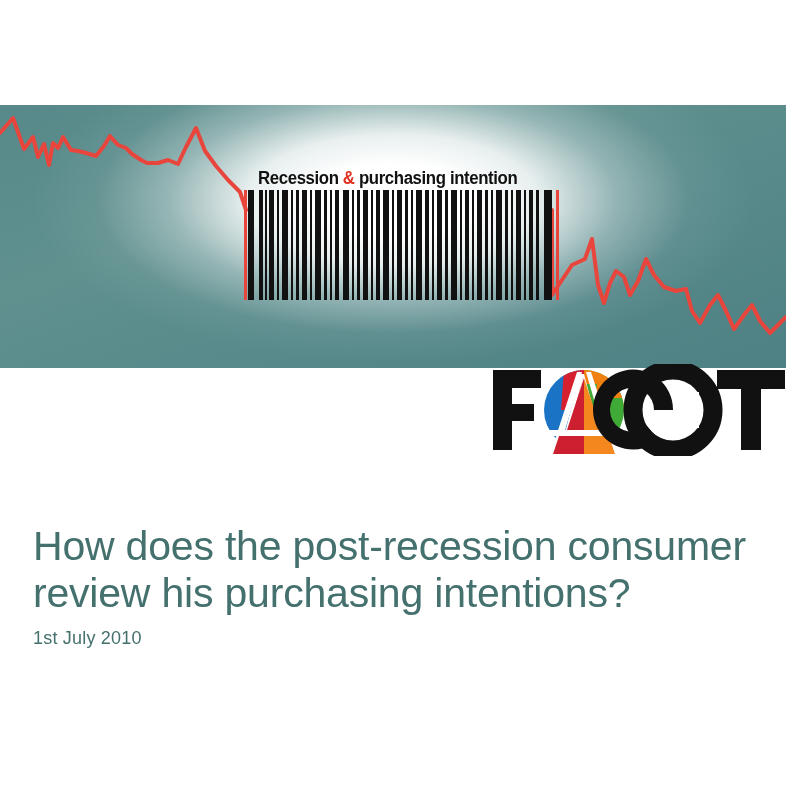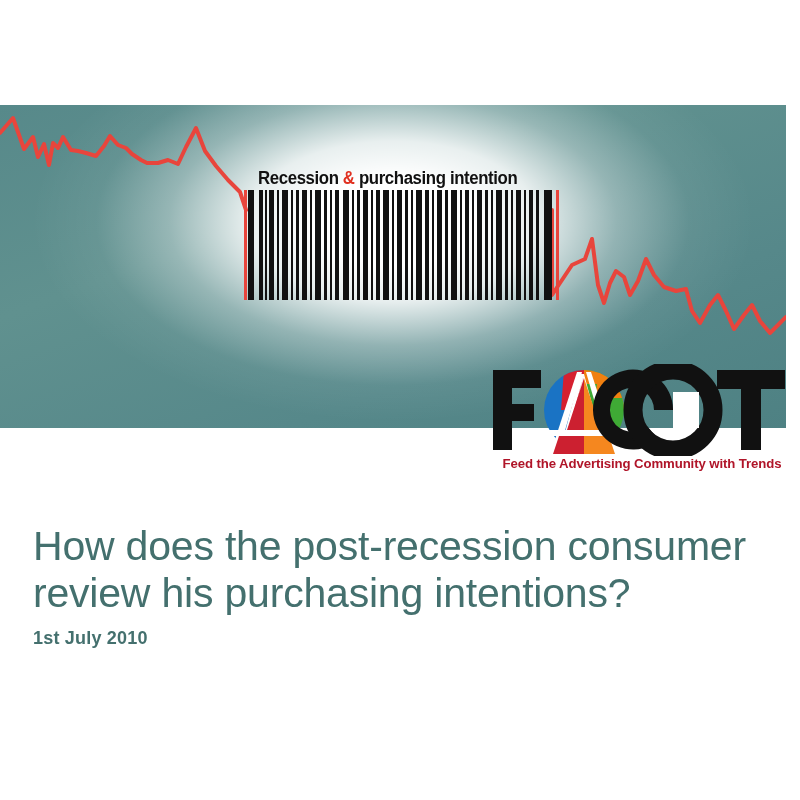--- a/index.html
+++ b/index.html
@@ -14,21 +14,21 @@
     overflow: hidden;
     font-family: "Liberation Sans", sans-serif;
   }
 
   
   #hero-banner {
     position: absolute;
     left: 0;
     top: 105px;
     width: 786px;
-    height: 323px;
+    height: 263px;
     overflow: hidden;
     background: #5eead4;
   }
   #hero-bg {
     position: absolute;
     inset: 0;
     background:
       radial-gradient(ellipse 46% 62% at 50% 36%, #ffffff 0%, #ffffff 22%, rgba(255,255,255,0.86) 40%, rgba(255,255,255,0.35) 62%, rgba(255,255,255,0.06) 82%, rgba(255,255,255,0) 100%),
       linear-gradient(160deg, #57898a 0%, #60918f 35%, #56888a 70%, #4e8183 100%);
   }
@@ -99,21 +99,21 @@
     font-weight: normal;
     color: #44706e;
     letter-spacing: -0.2px;
   }
   #slide-date {
     position: absolute;
     left: 33px;
     top: 628px;
     font-family: "Liberation Sans", sans-serif;
     font-size: 18px;
-    font-weight: bold;
+    font-weight: normal;
     color: #44706e;
     letter-spacing: 0.2px;
   }
 </style>
 </head>
 <body>
 
 <div id="hero-banner">
   <div id="hero-bg"></div>
 
@@ -234,17 +234,16 @@
       <circle cx="184" cy="46" r="40" fill="none" stroke="#111111" stroke-width="19"></circle>
       <rect x="184" y="28" width="26" height="36" fill="#ffffff"></rect>
     </g>
 
     <g fill="#111111">
       <rect x="228" y="6" width="68" height="19"></rect>
       <rect x="252" y="6" width="20" height="80"></rect>
     </g>
   </svg>
 
-  <div id="fact-tagline">Feed the Advertising Community with Trends</div>
 </div>
 
 <div id="slide-title">How does the post-recession consumer review his purchasing intentions?</div>
 <div id="slide-date">1st July 2010</div>
 
 </body></html>

